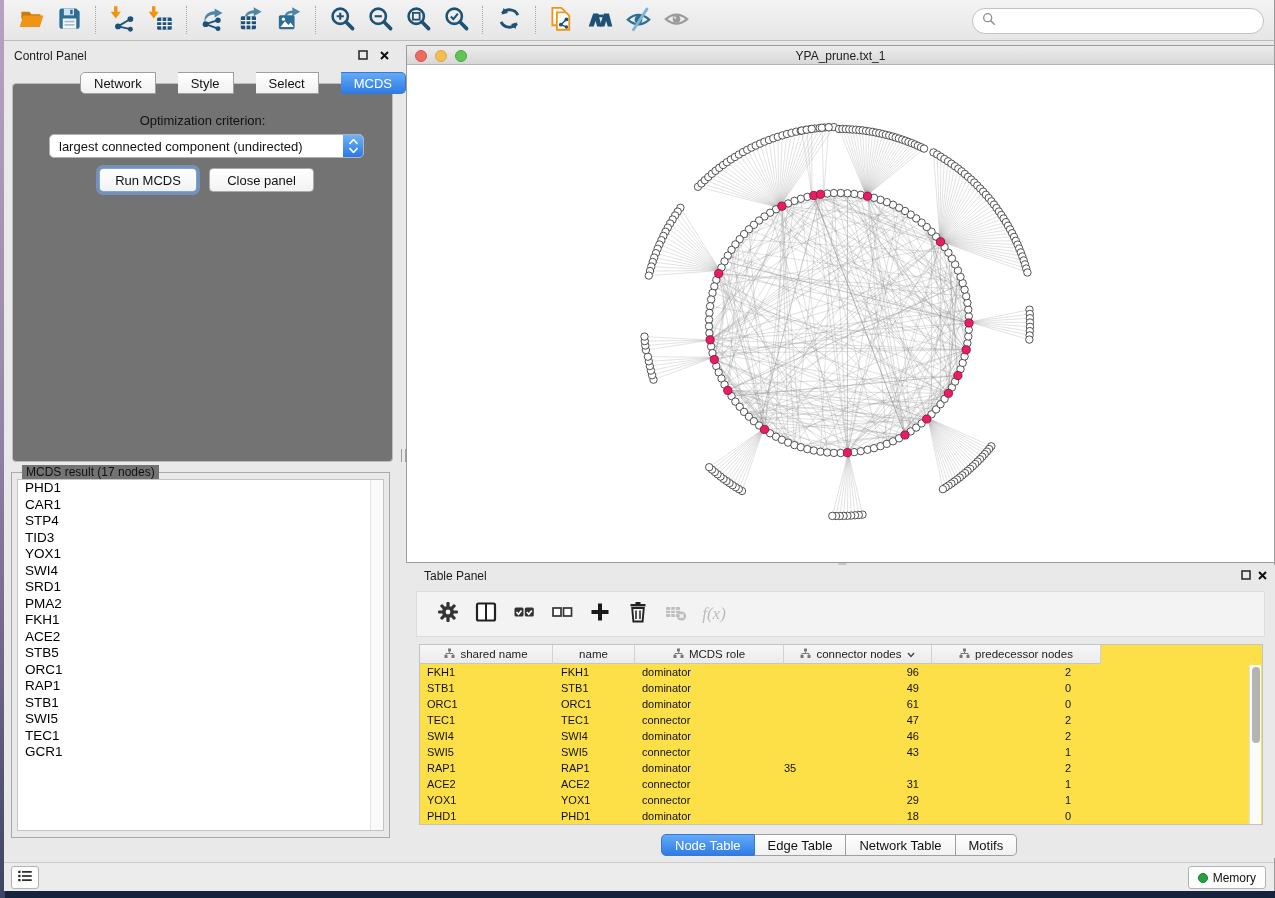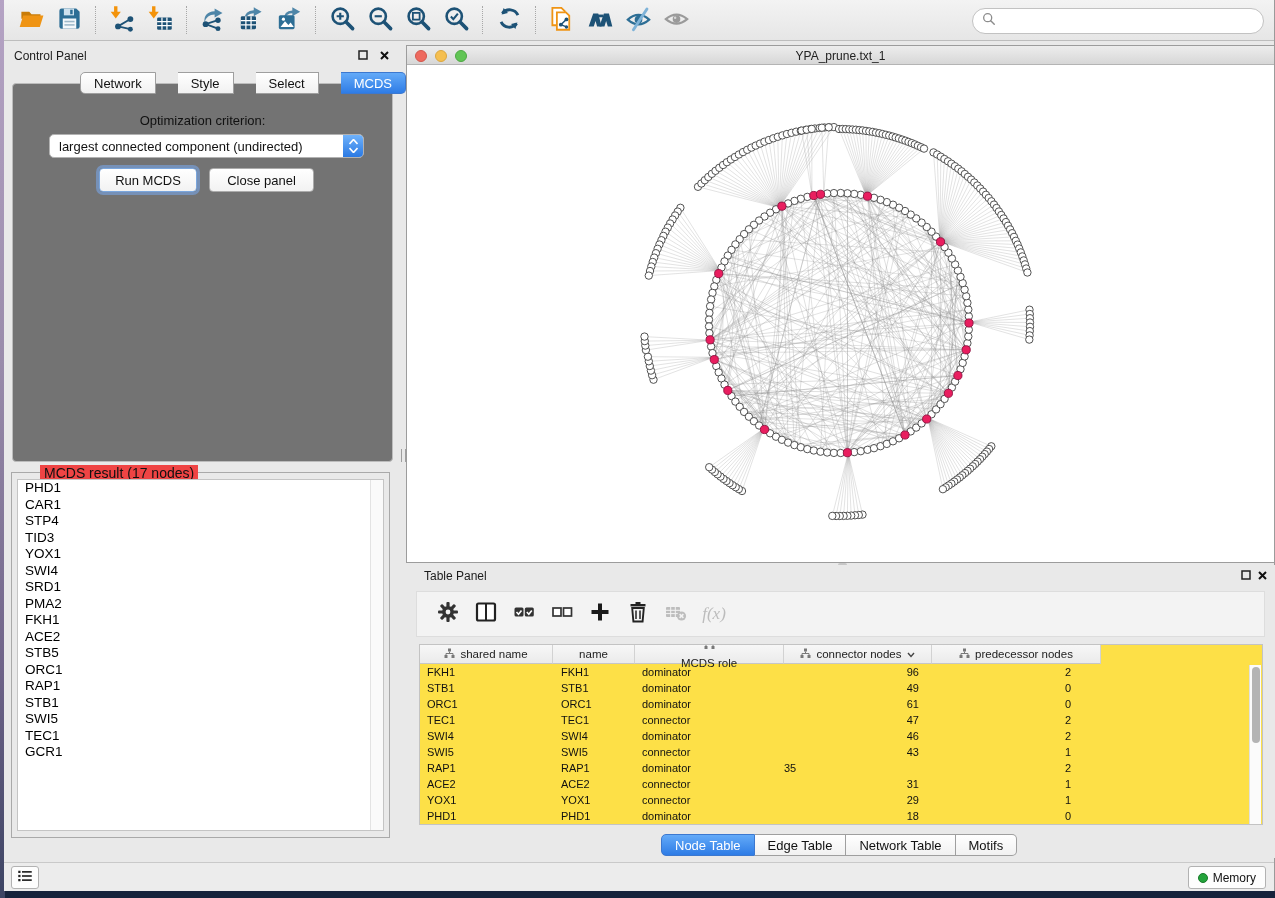--- a/index.html
+++ b/index.html
@@ -47,21 +47,21 @@
   .dropdown .val { position:absolute; left:9px; top:4px; font-size:13px; color:#111; }
   .dropdown .stepper { position:absolute; right:0px; top:0px; width:20px; height:22px;
     background:linear-gradient(180deg,#6fb2fb,#2a79e3); border-radius:0 4px 4px 0;
     display:flex; flex-direction:column; align-items:center; justify-content:center; gap:2px; }
   .btn { position:absolute; height:24px; background:linear-gradient(180deg,#ffffff,#f2f2f2);
     border:1px solid #ababab; border-radius:4px; font-size:13px; color:#111;
     display:flex; align-items:center; justify-content:center; }
   .btn.focusring { box-shadow:0 0 0 3px rgba(120,170,240,.55); border-color:#7aa6dd; }
   .result-group { position:absolute; left:7px; top:424px; width:379px; height:373px; }
   .result-border { position:absolute; left:0; top:7px; width:100%; height:366px; border:1px solid #a9a9a9; }
-  .result-legend { position:absolute; left:29px; top:0; background:#ef4444; padding:0 4px; font-size:14px; color:#111; }
+  .result-legend { position:absolute; left:11px; top:0; background:#737373; padding:0 4px; font-size:12px; color:#111; }
   .result-list { position:absolute; left:6px; top:14px; width:367px; height:352px; background:#fff;
     border:1px solid #c4c4c4; overflow:hidden; }
   .result-scroll { position:absolute; right:0; top:0; width:13px; height:100%; background:#fafafa; border-left:1px solid #e3e3e3; }
   .result-item { font-size:13.5px; line-height:16.5px; padding-left:7px; color:#000; }
 
   
   .netwin { position:absolute; left:402px; top:45px; width:869px; height:518px;
     border:1px solid #9c9c9c; background:#fff; }
   .net-titlebar { position:absolute; left:0; top:0; width:100%; height:19px;
     background:linear-gradient(180deg,#ededed,#d7d7d7); border-bottom:1px solid #b4b4b4; }
@@ -1197,21 +1197,21 @@
                   <rect x="0.5" y="7" width="3" height="3"></rect>
                   <rect x="7.5" y="7" width="3" height="3"></rect>
                 </g>
                 <path d="M5.5 3.5 v2 M2 7 v-1.5 h7 V7" stroke="#787878" fill="none" stroke-width="1"></path>
               </svg></span>
             <span>shared name</span>
           </div>
           <div class="th" style="width: 82px;">
             <span>name</span>
           </div>
-          <div class="th" style="width: 149px; flex-direction: column;">
+          <div class="th" style="width: 149px;">
             <span><svg width="11" height="11" viewBox="0 0 11 11">
                 <g fill="#787878">
                   <rect x="4" y="0.5" width="3" height="3"></rect>
                   <rect x="0.5" y="7" width="3" height="3"></rect>
                   <rect x="7.5" y="7" width="3" height="3"></rect>
                 </g>
                 <path d="M5.5 3.5 v2 M2 7 v-1.5 h7 V7" stroke="#787878" fill="none" stroke-width="1"></path>
               </svg></span>
             <span>MCDS role</span>
           </div>

